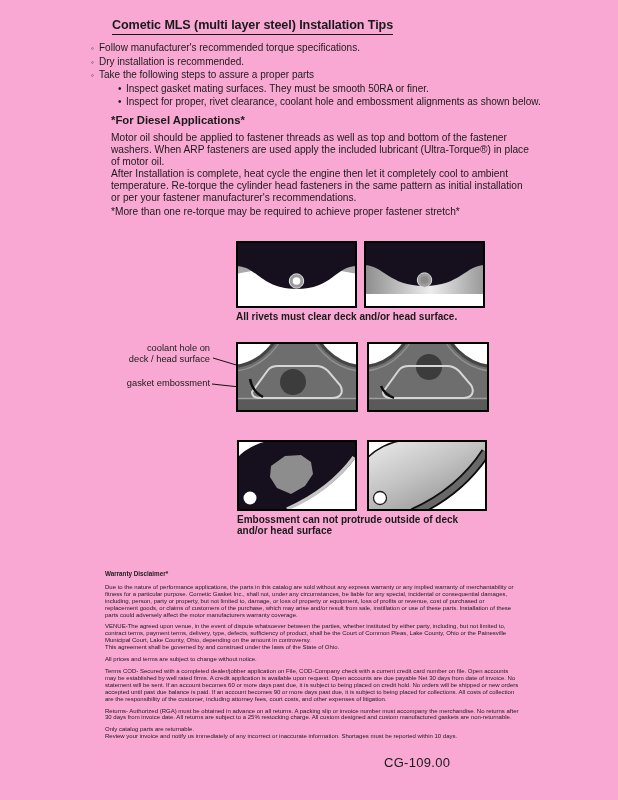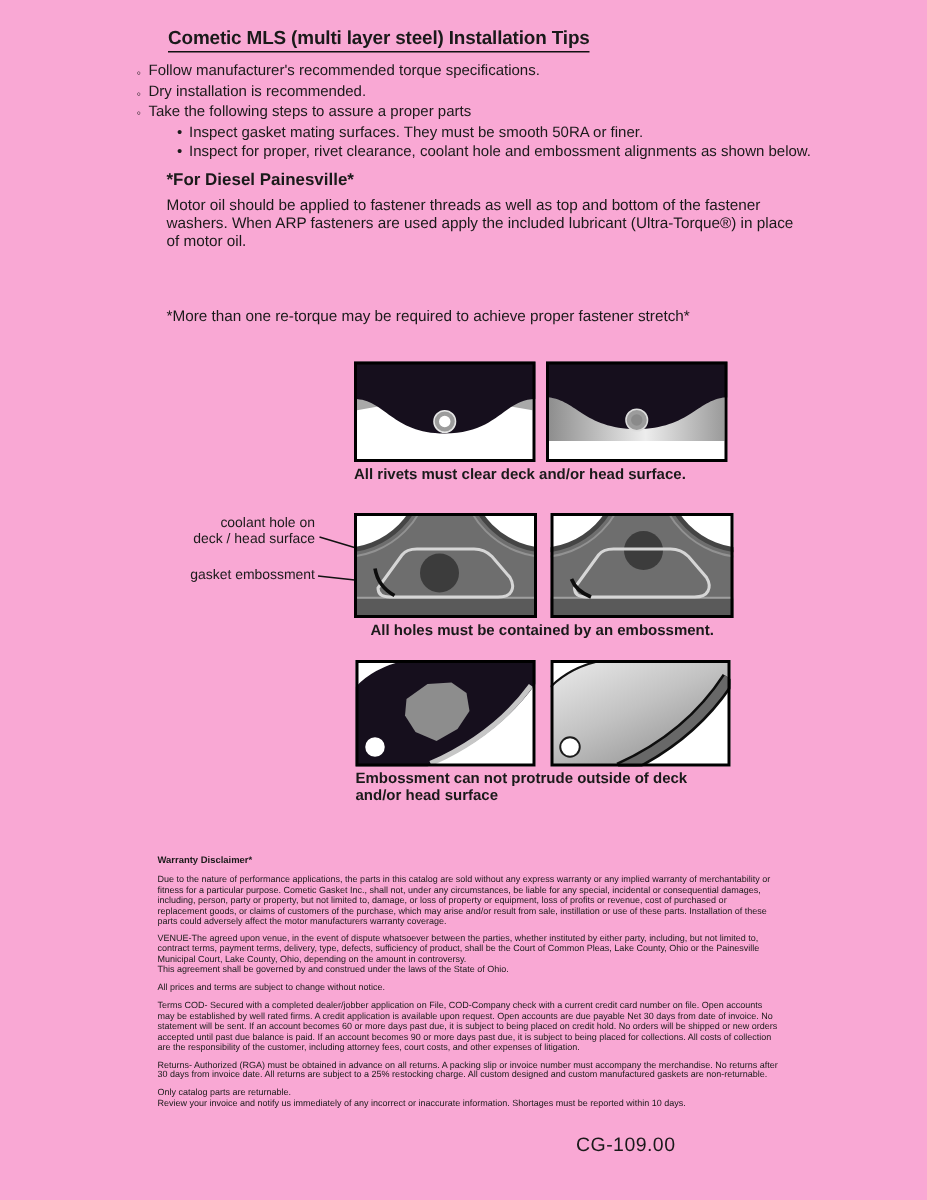--- a/index.html
+++ b/index.html
@@ -61,22 +61,23 @@
     <div class="tip-row sub">
       <span class="b-marker">•</span>
       <span>Inspect gasket mating surfaces.  They must be smooth 50RA or finer.</span>
     </div>
     <div class="tip-row sub">
       <span class="b-marker">•</span>
       <span>Inspect for proper, rivet clearance, coolant hole and embossment alignments as shown below.</span>
     </div>
   </div>
 
-  <h2 class="diesel-heading">*For Diesel Painesville*</h2>
+  <h2 class="diesel-heading">*For Diesel Applications*</h2>
   <p class="body-para p1">Motor oil should be applied to fastener threads as well as top and bottom of the fastener washers. When ARP fasteners are used apply the included lubricant (Ultra-Torque®) in place of motor oil.</p>
+  <p class="body-para p2">After Installation is complete, heat cycle the engine then let it completely cool to ambient temperature. Re-torque the cylinder head fasteners in the same pattern as initial installation or per your fastener manufacturer's recommendations.</p>
   <p class="body-para note">*More than one re-torque may be required to achieve proper fastener stretch*</p>
 
   <div class="rw-label" style="left:236px; top:228px; width:121px;">RIGHT</div>
   <div class="rw-label" style="left:364px; top:228px; width:121px;">WRONG</div>
 
   <div class="diag" style="left:236px; top:241px;">
     <svg width="121" height="67" viewBox="0 0 121 67" aria-hidden="true">
       <rect width="121" height="67" fill="#ffffff"></rect>
       <polygon points="2,25 44,25 2,32.5" fill="#a9a9a9"></polygon>
       <polygon points="119,25 77,25 119,32.5" fill="#a9a9a9"></polygon>
@@ -145,21 +146,20 @@
       <circle cx="-8" cy="-30" r="55" fill="none" stroke="#454545" stroke-width="3.2"></circle>
       <circle cx="130" cy="-30" r="55" fill="none" stroke="#454545" stroke-width="3.2"></circle>
       <circle cx="-8" cy="-30" r="59.5" fill="none" stroke="#929292" stroke-width="1.3"></circle>
       <circle cx="130" cy="-30" r="59.5" fill="none" stroke="#929292" stroke-width="1.3"></circle>
       <circle cx="62" cy="25" r="13" fill="#3c3c3c"></circle>
       <path d="M16,50 L32,28 Q35,24 42,24 L80,24 Q87,24 92,29 L104,43 Q107,48 105,52 Q103,56 96,56 L24,56 Q16,56 16,50 Z" fill="none" stroke="#d6d6d6" stroke-width="2"></path>
       <path d="M14,44 Q17,52 27,56" fill="none" stroke="#0d0d0d" stroke-width="2.4"></path>
       <rect width="122" height="70" fill="none" stroke="#000000" stroke-width="4"></rect>
     </svg>
   </div>
-  <div class="caption" style="left:247px; top:415px;">All holes must be contained by an embossment.</div>
 
   <div class="rw-label" style="left:237px; top:427px; width:120px;">RIGHT</div>
   <div class="rw-label" style="left:367px; top:427px; width:120px;">WRONG</div>
 
   <div class="diag" style="left:237px; top:440px;">
     <svg width="120" height="71" viewBox="0 0 120 71" aria-hidden="true">
       <rect width="120" height="71" fill="#ffffff"></rect>
       <path d="M0,0 H120 V16 Q94,52 48,71 H0 Z" fill="#160f1d"></path>
       <path d="M0,0 L34,0 Q12,5 0,18 Z" fill="#ffffff"></path>
       <path d="M50,69 Q93,50 117,17" fill="none" stroke="#c6c6c6" stroke-width="3.5"></path>

